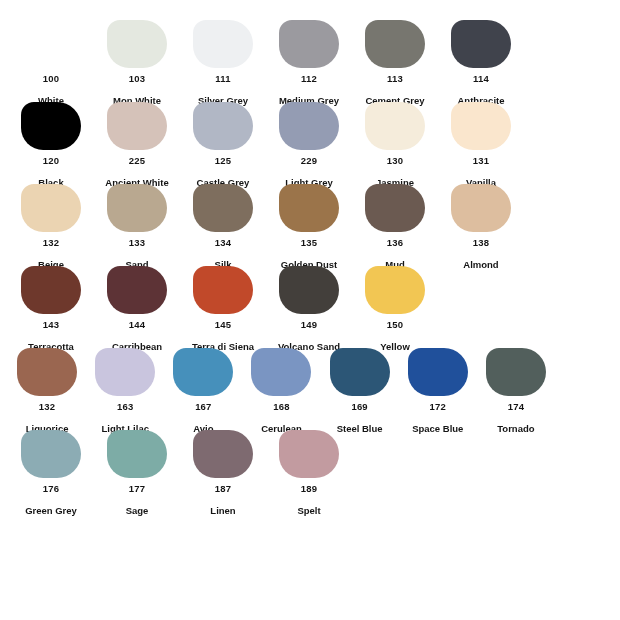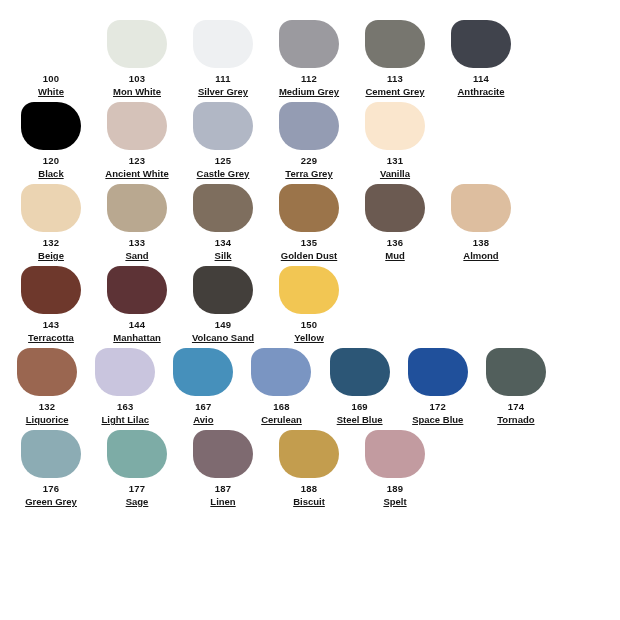--- a/index.html
+++ b/index.html
@@ -64,24 +64,23 @@
     margin-top: 5px;
     letter-spacing: 0.2px;
     white-space: nowrap;
   }
 
   .swatch-name {
     font-size: 9.5px;
     font-weight: bold;
     color: #151515;
     line-height: 12px;
-    margin-top: 1px;
+    margin-top: 10px;
     white-space: nowrap;
     text-align: center;
-    text-decoration: underline;
   }
 
   
   #watermark {
     position: absolute;
     right: 62px;
     bottom: 58px;
     font-size: 11px;
     color: #fbfbfb;
     letter-spacing: 1px;
@@ -126,32 +125,37 @@
       </div>
     </div>
     <div class="swatch-row">
       <div class="swatch-cell">
         <div class="swatch-chip" style="background-color: rgb(0, 0, 0);"></div>
         <div class="swatch-code">120</div>
         <div class="swatch-name">Black</div>
       </div>
       <div class="swatch-cell">
         <div class="swatch-chip" style="background-color: rgb(213, 194, 185);"></div>
-        <div class="swatch-code">123</div>
+        <div class="swatch-code">225</div>
         <div class="swatch-name">Ancient White</div>
       </div>
       <div class="swatch-cell">
         <div class="swatch-chip" style="background-color: rgb(177, 183, 197);"></div>
         <div class="swatch-code">125</div>
         <div class="swatch-name">Castle Grey</div>
       </div>
       <div class="swatch-cell">
         <div class="swatch-chip" style="background-color: rgb(148, 156, 179);"></div>
         <div class="swatch-code">229</div>
-        <div class="swatch-name">Terra Grey</div>
+        <div class="swatch-name">Light Grey</div>
+      </div>
+      <div class="swatch-cell">
+        <div class="swatch-chip" style="background-color: rgb(245, 236, 219);"></div>
+        <div class="swatch-code">130</div>
+        <div class="swatch-name">Jasmine</div>
       </div>
       <div class="swatch-cell">
         <div class="swatch-chip" style="background-color: rgb(250, 230, 205);"></div>
         <div class="swatch-code">131</div>
         <div class="swatch-name">Vanilla</div>
       </div>
     </div>
     <div class="swatch-row">
       <div class="swatch-cell">
         <div class="swatch-chip" style="background-color: rgb(235, 212, 178);"></div>
@@ -186,21 +190,26 @@
     </div>
     <div class="swatch-row">
       <div class="swatch-cell">
         <div class="swatch-chip" style="background-color: rgb(110, 56, 44);"></div>
         <div class="swatch-code">143</div>
         <div class="swatch-name">Terracotta</div>
       </div>
       <div class="swatch-cell">
         <div class="swatch-chip" style="background-color: rgb(93, 51, 54);"></div>
         <div class="swatch-code">144</div>
-        <div class="swatch-name">Manhattan</div>
+        <div class="swatch-name">Carribbean</div>
+      </div>
+      <div class="swatch-cell">
+        <div class="swatch-chip" style="background-color: rgb(193, 73, 42);"></div>
+        <div class="swatch-code">145</div>
+        <div class="swatch-name">Terra di Siena</div>
       </div>
       <div class="swatch-cell">
         <div class="swatch-chip" style="background-color: rgb(67, 63, 59);"></div>
         <div class="swatch-code">149</div>
         <div class="swatch-name">Volcano Sand</div>
       </div>
       <div class="swatch-cell">
         <div class="swatch-chip" style="background-color: rgb(242, 198, 83);"></div>
         <div class="swatch-code">150</div>
         <div class="swatch-name">Yellow</div>
@@ -253,25 +262,20 @@
         <div class="swatch-chip" style="background-color: rgb(125, 172, 166);"></div>
         <div class="swatch-code">177</div>
         <div class="swatch-name">Sage</div>
       </div>
       <div class="swatch-cell">
         <div class="swatch-chip" style="background-color: rgb(126, 106, 112);"></div>
         <div class="swatch-code">187</div>
         <div class="swatch-name">Linen</div>
       </div>
       <div class="swatch-cell">
-        <div class="swatch-chip" style="background-color: rgb(195, 157, 78);"></div>
-        <div class="swatch-code">188</div>
-        <div class="swatch-name">Biscuit</div>
-      </div>
-      <div class="swatch-cell">
         <div class="swatch-chip" style="background-color: rgb(194, 155, 160);"></div>
         <div class="swatch-code">189</div>
         <div class="swatch-name">Spelt</div>
       </div>
     </div>
   </div>
 
 <div id="watermark">  </div>
 
 </body></html>

